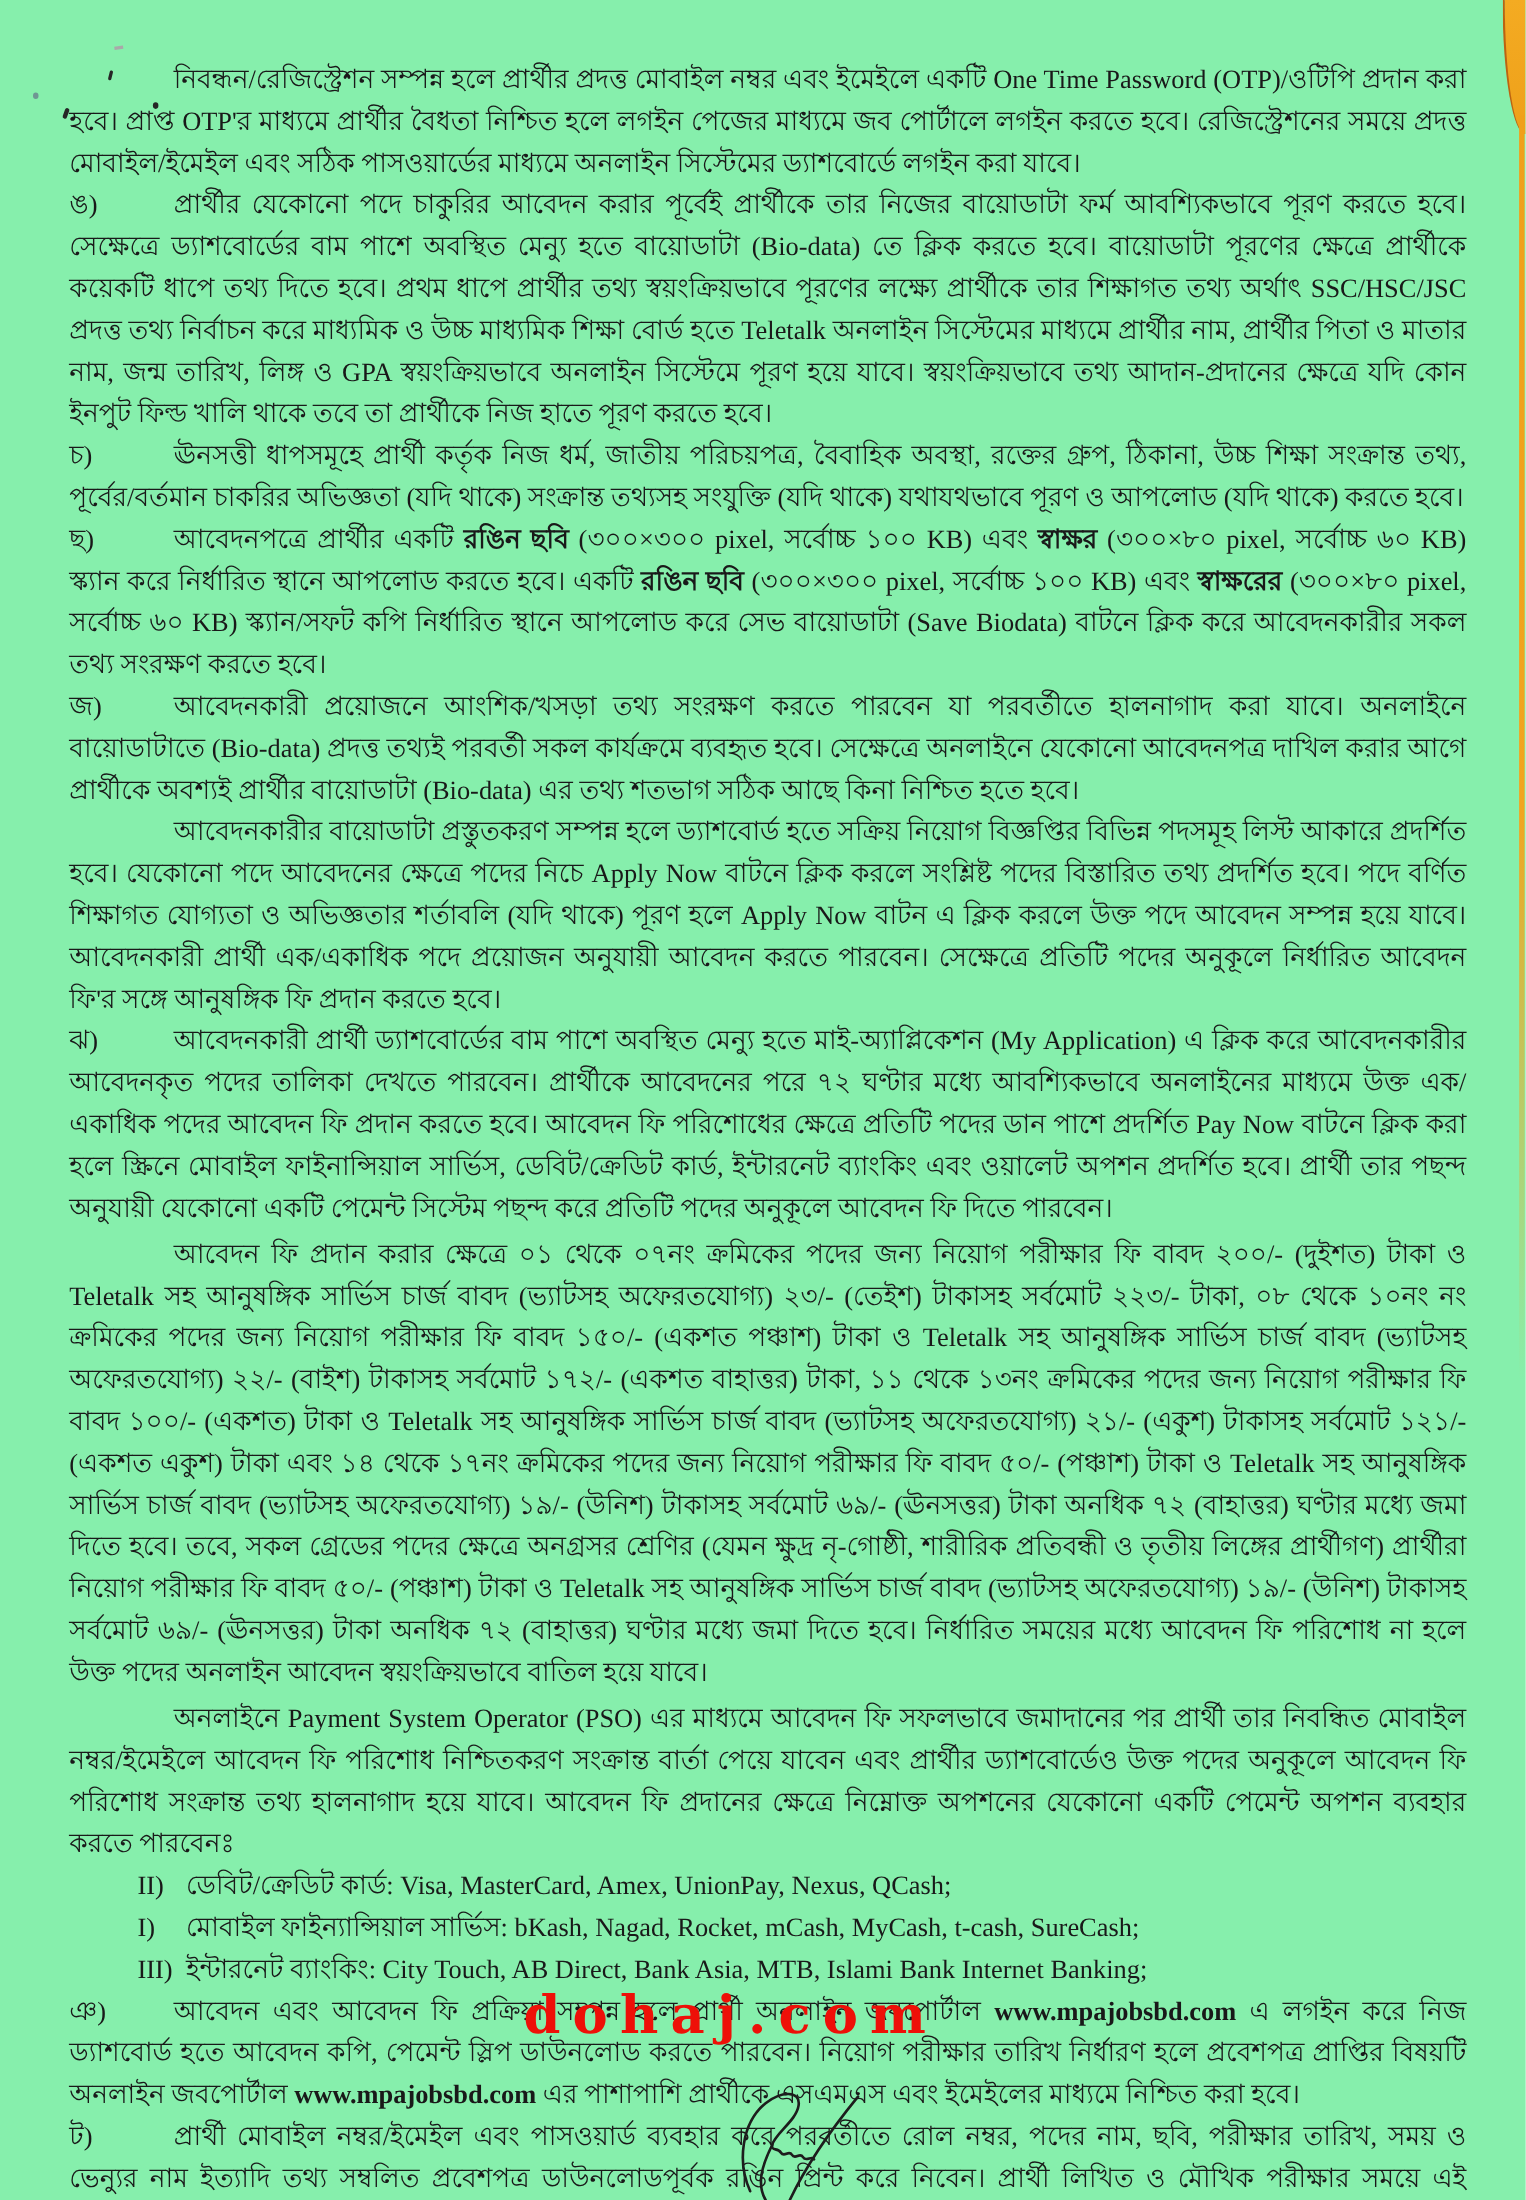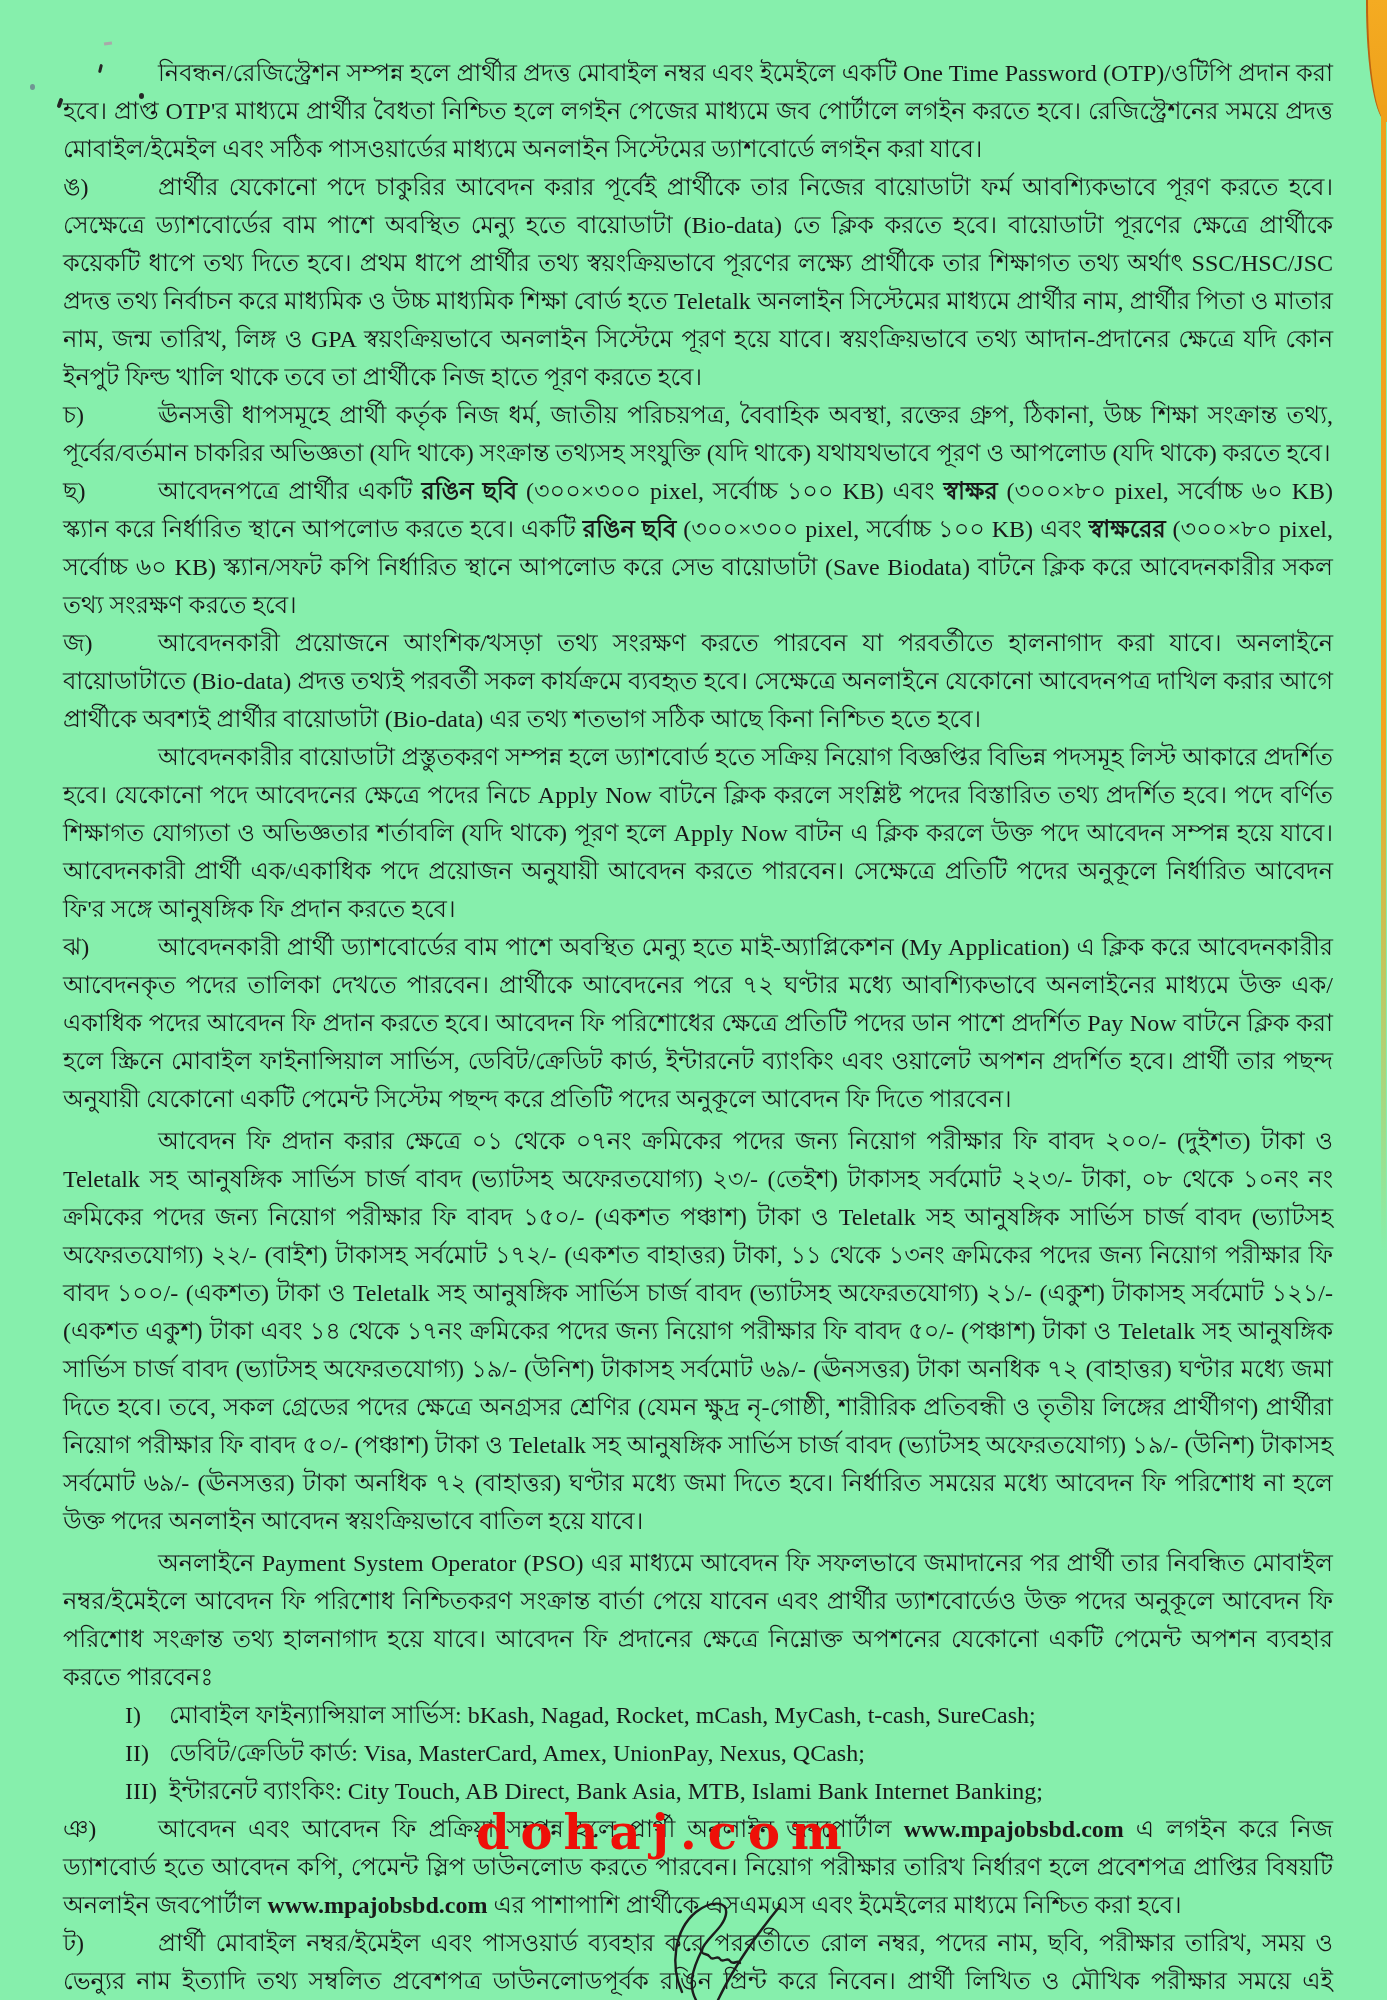--- a/index.html
+++ b/index.html
@@ -70,22 +70,22 @@
   <div class="doc">
       <p class="cont"><span>নিবন্ধন/রেজিস্ট্রেশন সম্পন্ন হলে প্রার্থীর প্রদত্ত মোবাইল নম্বর এবং ইমেইলে একটি One Time Password (OTP)/ওটিপি প্রদান করা হবে। প্রাপ্ত OTP'র মাধ্যমে প্রার্থীর বৈধতা নিশ্চিত হলে লগইন পেজের মাধ্যমে জব পোর্টালে লগইন করতে হবে। রেজিস্ট্রেশনের সময়ে প্রদত্ত মোবাইল/ইমেইল এবং সঠিক পাসওয়ার্ডের মাধ্যমে অনলাইন সিস্টেমের ড্যাশবোর্ডে লগইন করা যাবে।</span></p>
       <p class="item"><span class="marker">ঙ)</span><span>প্রার্থীর যেকোনো পদে চাকুরির আবেদন করার পূর্বেই প্রার্থীকে তার নিজের বায়োডাটা ফর্ম আবশ্যিকভাবে পূরণ করতে হবে। সেক্ষেত্রে ড্যাশবোর্ডের বাম পাশে অবস্থিত মেন্যু হতে বায়োডাটা (Bio-data) তে ক্লিক করতে হবে। বায়োডাটা পূরণের ক্ষেত্রে প্রার্থীকে কয়েকটি ধাপে তথ্য দিতে হবে। প্রথম ধাপে প্রার্থীর তথ্য স্বয়ংক্রিয়ভাবে পূরণের লক্ষ্যে প্রার্থীকে তার শিক্ষাগত তথ্য অর্থাৎ SSC/HSC/JSC প্রদত্ত তথ্য নির্বাচন করে মাধ্যমিক ও উচ্চ মাধ্যমিক শিক্ষা বোর্ড হতে Teletalk অনলাইন সিস্টেমের মাধ্যমে প্রার্থীর নাম, প্রার্থীর পিতা ও মাতার নাম, জন্ম তারিখ, লিঙ্গ ও GPA স্বয়ংক্রিয়ভাবে অনলাইন সিস্টেমে পূরণ হয়ে যাবে। স্বয়ংক্রিয়ভাবে তথ্য আদান-প্রদানের ক্ষেত্রে যদি কোন ইনপুট ফিল্ড খালি থাকে তবে তা প্রার্থীকে নিজ হাতে পূরণ করতে হবে।</span></p>
       <p class="item"><span class="marker">চ)</span><span>ঊনসত্তী ধাপসমূহে প্রার্থী কর্তৃক নিজ ধর্ম, জাতীয় পরিচয়পত্র, বৈবাহিক অবস্থা, রক্তের গ্রুপ, ঠিকানা, উচ্চ শিক্ষা সংক্রান্ত তথ্য, পূর্বের/বর্তমান চাকরির অভিজ্ঞতা (যদি থাকে) সংক্রান্ত তথ্যসহ সংযুক্তি (যদি থাকে) যথাযথভাবে পূরণ ও আপলোড (যদি থাকে) করতে হবে।</span></p>
       <p class="item"><span class="marker">ছ)</span><span>আবেদনপত্রে প্রার্থীর একটি </span><span class="b">রঙিন ছবি</span><span> (৩০০×৩০০ pixel, সর্বোচ্চ ১০০ KB) এবং </span><span class="b">স্বাক্ষর</span><span> (৩০০×৮০ pixel, সর্বোচ্চ ৬০ KB) স্ক্যান করে নির্ধারিত স্থানে আপলোড করতে হবে। একটি </span><span class="b">রঙিন ছবি</span><span> (৩০০×৩০০ pixel, সর্বোচ্চ ১০০ KB) এবং </span><span class="b">স্বাক্ষরের</span><span> (৩০০×৮০ pixel, সর্বোচ্চ ৬০ KB) স্ক্যান/সফট কপি নির্ধারিত স্থানে আপলোড করে সেভ বায়োডাটা (Save Biodata) বাটনে ক্লিক করে আবেদনকারীর সকল তথ্য সংরক্ষণ করতে হবে।</span></p>
       <p class="item"><span class="marker">জ)</span><span>আবেদনকারী প্রয়োজনে আংশিক/খসড়া তথ্য সংরক্ষণ করতে পারবেন যা পরবর্তীতে হালনাগাদ করা যাবে। অনলাইনে বায়োডাটাতে (Bio-data) প্রদত্ত তথ্যই পরবর্তী সকল কার্যক্রমে ব্যবহৃত হবে। সেক্ষেত্রে অনলাইনে যেকোনো আবেদনপত্র দাখিল করার আগে প্রার্থীকে অবশ্যই প্রার্থীর বায়োডাটা (Bio-data) এর তথ্য শতভাগ সঠিক আছে কিনা নিশ্চিত হতে হবে।</span></p>
       <p class="plain"><span>আবেদনকারীর বায়োডাটা প্রস্তুতকরণ সম্পন্ন হলে ড্যাশবোর্ড হতে সক্রিয় নিয়োগ বিজ্ঞপ্তির বিভিন্ন পদসমূহ লিস্ট আকারে প্রদর্শিত হবে। যেকোনো পদে আবেদনের ক্ষেত্রে পদের নিচে Apply Now বাটনে ক্লিক করলে সংশ্লিষ্ট পদের বিস্তারিত তথ্য প্রদর্শিত হবে। পদে বর্ণিত শিক্ষাগত যোগ্যতা ও অভিজ্ঞতার শর্তাবলি (যদি থাকে) পূরণ হলে Apply Now বাটন এ ক্লিক করলে উক্ত পদে আবেদন সম্পন্ন হয়ে যাবে। আবেদনকারী প্রার্থী এক/একাধিক পদে প্রয়োজন অনুযায়ী আবেদন করতে পারবেন। সেক্ষেত্রে প্রতিটি পদের অনুকূলে নির্ধারিত আবেদন ফি'র সঙ্গে আনুষঙ্গিক ফি প্রদান করতে হবে।</span></p>
       <p class="item"><span class="marker">ঝ)</span><span>আবেদনকারী প্রার্থী ড্যাশবোর্ডের বাম পাশে অবস্থিত মেন্যু হতে মাই-অ্যাপ্লিকেশন (My Application) এ ক্লিক করে আবেদনকারীর আবেদনকৃত পদের তালিকা দেখতে পারবেন। প্রার্থীকে আবেদনের পরে ৭২ ঘণ্টার মধ্যে আবশ্যিকভাবে অনলাইনের মাধ্যমে উক্ত এক/একাধিক পদের আবেদন ফি প্রদান করতে হবে। আবেদন ফি পরিশোধের ক্ষেত্রে প্রতিটি পদের ডান পাশে প্রদর্শিত Pay Now বাটনে ক্লিক করা হলে স্ক্রিনে মোবাইল ফাইনান্সিয়াল সার্ভিস, ডেবিট/ক্রেডিট কার্ড, ইন্টারনেট ব্যাংকিং এবং ওয়ালেট অপশন প্রদর্শিত হবে। প্রার্থী তার পছন্দ অনুযায়ী যেকোনো একটি পেমেন্ট সিস্টেম পছন্দ করে প্রতিটি পদের অনুকূলে আবেদন ফি দিতে পারবেন।</span></p>
       <p class="plain gap"><span>আবেদন ফি প্রদান করার ক্ষেত্রে ০১ থেকে ০৭নং ক্রমিকের পদের জন্য নিয়োগ পরীক্ষার ফি বাবদ ২০০/- (দুইশত) টাকা ও Teletalk সহ আনুষঙ্গিক সার্ভিস চার্জ বাবদ (ভ্যাটসহ অফেরতযোগ্য) ২৩/- (তেইশ) টাকাসহ সর্বমোট ২২৩/- টাকা, ০৮ থেকে ১০নং নং ক্রমিকের পদের জন্য নিয়োগ পরীক্ষার ফি বাবদ ১৫০/- (একশত পঞ্চাশ) টাকা ও Teletalk সহ আনুষঙ্গিক সার্ভিস চার্জ বাবদ (ভ্যাটসহ অফেরতযোগ্য) ২২/- (বাইশ) টাকাসহ সর্বমোট ১৭২/- (একশত বাহাত্তর) টাকা, ১১ থেকে ১৩নং ক্রমিকের পদের জন্য নিয়োগ পরীক্ষার ফি বাবদ ১০০/- (একশত) টাকা ও Teletalk সহ আনুষঙ্গিক সার্ভিস চার্জ বাবদ (ভ্যাটসহ অফেরতযোগ্য) ২১/- (একুশ) টাকাসহ সর্বমোট ১২১/- (একশত একুশ) টাকা এবং ১৪ থেকে ১৭নং ক্রমিকের পদের জন্য নিয়োগ পরীক্ষার ফি বাবদ ৫০/- (পঞ্চাশ) টাকা ও Teletalk সহ আনুষঙ্গিক সার্ভিস চার্জ বাবদ (ভ্যাটসহ অফেরতযোগ্য) ১৯/- (উনিশ) টাকাসহ সর্বমোট ৬৯/- (ঊনসত্তর) টাকা অনধিক ৭২ (বাহাত্তর) ঘণ্টার মধ্যে জমা দিতে হবে। তবে, সকল গ্রেডের পদের ক্ষেত্রে অনগ্রসর শ্রেণির (যেমন ক্ষুদ্র নৃ-গোষ্ঠী, শারীরিক প্রতিবন্ধী ও তৃতীয় লিঙ্গের প্রার্থীগণ) প্রার্থীরা নিয়োগ পরীক্ষার ফি বাবদ ৫০/- (পঞ্চাশ) টাকা ও Teletalk সহ আনুষঙ্গিক সার্ভিস চার্জ বাবদ (ভ্যাটসহ অফেরতযোগ্য) ১৯/- (উনিশ) টাকাসহ সর্বমোট ৬৯/- (ঊনসত্তর) টাকা অনধিক ৭২ (বাহাত্তর) ঘণ্টার মধ্যে জমা দিতে হবে। নির্ধারিত সময়ের মধ্যে আবেদন ফি পরিশোধ না হলে উক্ত পদের অনলাইন আবেদন স্বয়ংক্রিয়ভাবে বাতিল হয়ে যাবে।</span></p>
       <p class="plain gap"><span>অনলাইনে Payment System Operator (PSO) এর মাধ্যমে আবেদন ফি সফলভাবে জমাদানের পর প্রার্থী তার নিবন্ধিত মোবাইল নম্বর/ইমেইলে আবেদন ফি পরিশোধ নিশ্চিতকরণ সংক্রান্ত বার্তা পেয়ে যাবেন এবং প্রার্থীর ড্যাশবোর্ডেও উক্ত পদের অনুকূলে আবেদন ফি পরিশোধ সংক্রান্ত তথ্য হালনাগাদ হয়ে যাবে। আবেদন ফি প্রদানের ক্ষেত্রে নিম্নোক্ত অপশনের যেকোনো একটি পেমেন্ট অপশন ব্যবহার করতে পারবেনঃ</span></p>
+      <p class="list"><span class="lmarker">II)</span><span>ডেবিট/ক্রেডিট কার্ড: Visa, MasterCard, Amex, UnionPay, Nexus, QCash;</span></p>
       <p class="list"><span class="lmarker">I)</span><span>মোবাইল ফাইন্যান্সিয়াল সার্ভিস: bKash, Nagad, Rocket, mCash, MyCash, t-cash, SureCash;</span></p>
-      <p class="list"><span class="lmarker">II)</span><span>ডেবিট/ক্রেডিট কার্ড: Visa, MasterCard, Amex, UnionPay, Nexus, QCash;</span></p>
       <p class="list"><span class="lmarker">III)</span><span>ইন্টারনেট ব্যাংকিং: City Touch, AB Direct, Bank Asia, MTB, Islami Bank Internet Banking;</span></p>
       <p class="item"><span class="marker">ঞ)</span><span>আবেদন এবং আবেদন ফি প্রক্রিয়া সম্পন্ন হলে প্রার্থী অনলাইন জবপোর্টাল </span><span class="u">www.mpajobsbd.com</span><span> এ লগইন করে নিজ ড্যাশবোর্ড হতে আবেদন কপি, পেমেন্ট স্লিপ ডাউনলোড করতে পারবেন। নিয়োগ পরীক্ষার তারিখ নির্ধারণ হলে প্রবেশপত্র প্রাপ্তির বিষয়টি অনলাইন জবপোর্টাল </span><span class="u">www.mpajobsbd.com</span><span> এর পাশাপাশি প্রার্থীকে এসএমএস এবং ইমেইলের মাধ্যমে নিশ্চিত করা হবে।</span></p>
       <p class="item"><span class="marker">ট)</span><span>প্রার্থী মোবাইল নম্বর/ইমেইল এবং পাসওয়ার্ড ব্যবহার করে পরবর্তীতে রোল নম্বর, পদের নাম, ছবি, পরীক্ষার তারিখ, সময় ও ভেন্যুর নাম ইত্যাদি তথ্য সম্বলিত প্রবেশপত্র ডাউনলোডপূর্বক রঙিন প্রিন্ট করে নিবেন। প্রার্থী লিখিত ও মৌখিক পরীক্ষার সময়ে এই প্রবেশপত্র অবশ্যই প্রদর্শন করবেন।</span></p>
     </div>
 
   <div class="watermark" style="color: rgb(238, 16, 8);">dohaj.com</div>
 
   <svg class="signature" width="150" height="104" viewBox="0 0 150 104">
     <g fill="none" stroke="#1d1d1d" stroke-width="2.4" stroke-linecap="round">
       <path d="M30 96 C18 70 22 34 44 16 C58 5 76 4 74 18 C72 32 52 44 50 54 C49 60 55 56 58 61 C61 66 65 58 68 63 C71 68 75 60 78 65 C81 70 86 63 88 67"></path>

